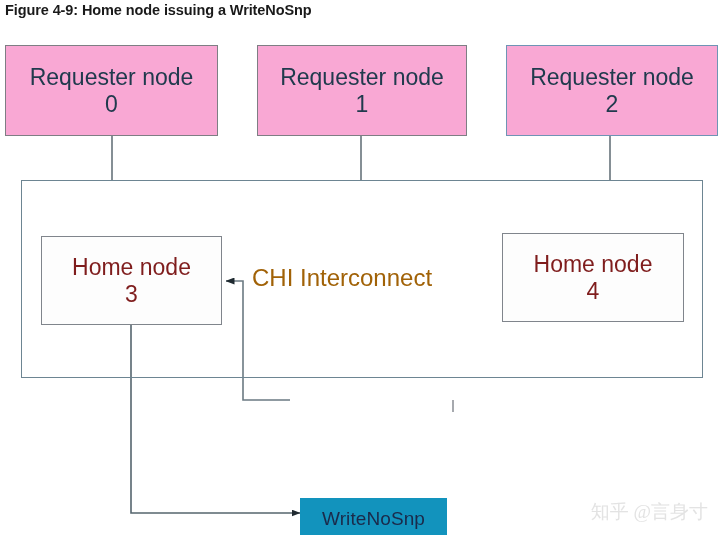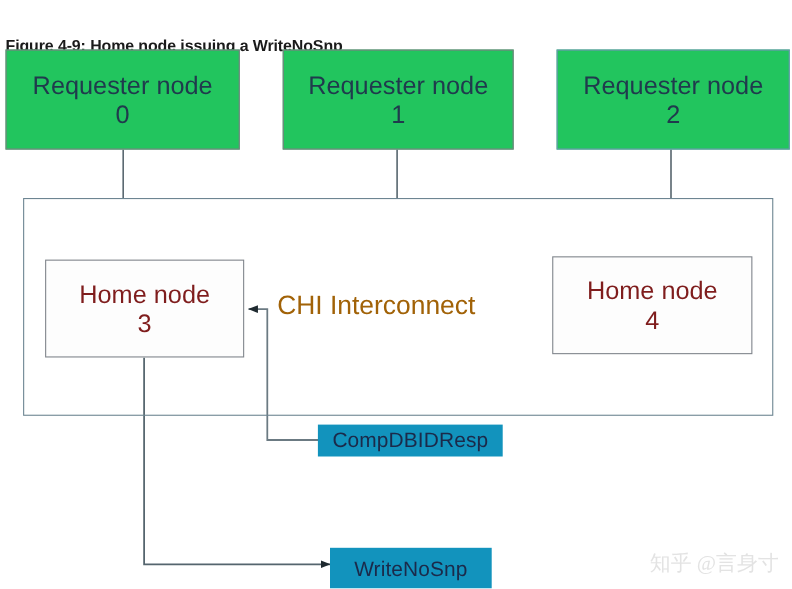--- a/index.html
+++ b/index.html
@@ -20,26 +20,25 @@
   #figure-caption {
     position: absolute;
     left: 5px;
     top: 2px;
     width: 700px;
     font-size: 14.5px;
     font-weight: bold;
     color: #1a1a1a;
     letter-spacing: -0.1px;
     white-space: nowrap;
-    margin-top: 32px;
   }
   .node-box {
     position: absolute;
     box-sizing: border-box;
-    background: #22c55e;
+    background: #f9a8d4;
     display: flex;
     align-items: center;
     justify-content: center;
     text-align: center;
     line-height: 1.16;
     color: #1c2e3d;
   }
   .requester-box {
     border: 1.4px solid #7e7e84;
     font-size: 23px;
@@ -169,19 +168,18 @@
   </div>
 
   <div class="node-box home-box" style="left:502px; top:233px; width:182px; height:89px;">
     <div>
       <span>Home node</span><br>
       <span>4</span>
     </div>
   </div>
 
 
-  <div class="msg-label" style="left:289px; top:386px; width:168px; height:29px;">CompDBIDResp</div>
 
   <div class="msg-label" style="left:300px; top:498px; width:147px; height:42px;">WriteNoSnp</div>
 
   <div id="watermark">知乎 @言身寸</div>
 
 </div>
 
 </body></html>

